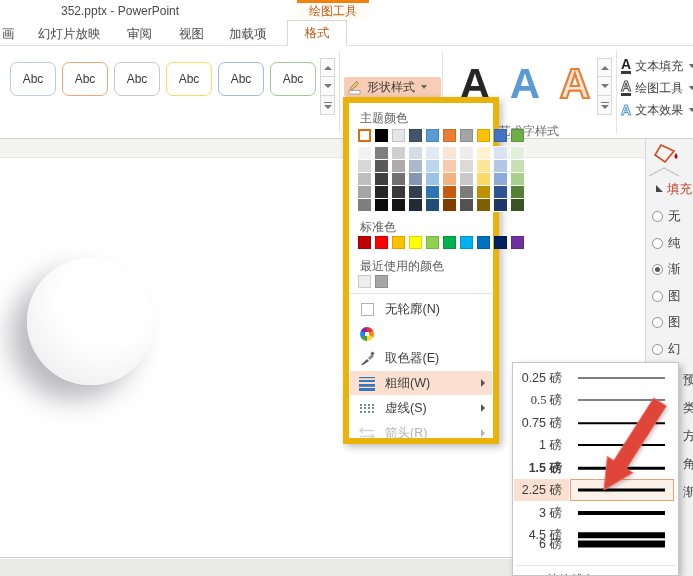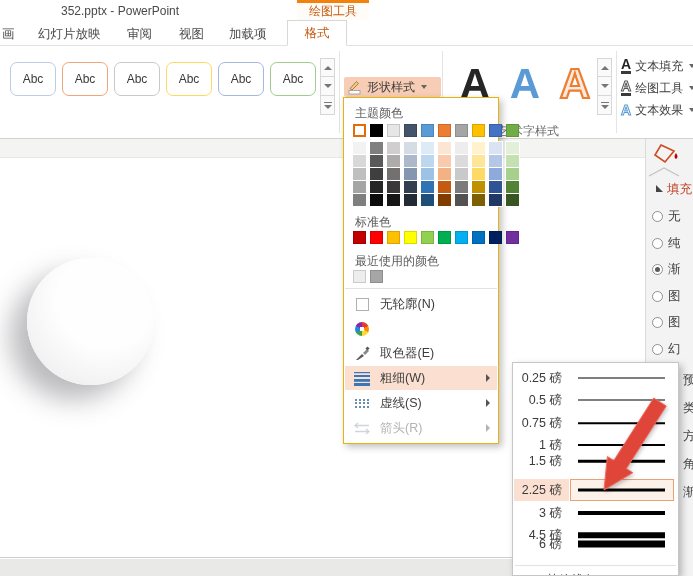--- a/index.html
+++ b/index.html
@@ -56,21 +56,21 @@
   #pane-header .hdr-tri { display:inline-block; width:0;height:0; border-bottom:7px solid #444;
                           border-left:7px solid transparent; margin-right:4px; transform:translateY(-1px) rotate(90deg); }
   .radio-row { position:absolute; left:6px; height:14px; display:flex; align-items:center; gap:5px; white-space:nowrap; }
   .radio { width:11px; height:11px; border:1px solid #8f8f8f; border-radius:50%; background:#fff;
            display:flex; align-items:center; justify-content:center; flex:0 0 auto; }
   .radio .dot { width:5px; height:5px; border-radius:50%; background:#5a5a5a; }
   .radio-frag { font-size:12.5px; color:#444; }
   .pane-frag { position:absolute; left:37px; font-size:12.5px; color:#444; white-space:nowrap; }
 
   
-  #dropdown { left:343px; top:97px; width:156px; height:347px; background:#fff; border:1px solid #eab308;
+  #dropdown { left:343px; top:97px; width:156px; height:347px; background:#fff; border:6px solid #eab308;
               box-shadow:3px 3px 7px rgba(0,0,0,0.25); z-index:10; }
   .sec-label { position:absolute; left:11px; font-size:12px; color:#5c5c5c; white-space:nowrap; }
   .swatch { position:absolute; width:13px; height:13px; border:1px solid rgba(0,0,0,0.14); }
   .swatch.sel { border:2px solid #E26B0A; }
   .variant { position:absolute; width:13px; height:12px; border:none; outline:1px solid rgba(255,255,255,0.9); }
   .dd-hr { position:absolute; left:1px; right:1px; height:1px; background:#E2E2E2; }
   .menu-item { position:absolute; left:1px; right:1px; height:24px; display:flex; align-items:center;
                padding-left:8px; font-size:12.5px; color:#3c3c3c; }
   .menu-item .mi-icon { width:18px; display:flex; justify-content:center; }
   .menu-item .mi-label { margin-left:9px; }
@@ -389,33 +389,33 @@
       </div>
     </div>
 </div>
 
 <div class="abs" id="submenu">
   <div id="weight-rows">
       <div class="wrow" style="top: 4px;">
         <div class="wl-label">0.25 磅</div>
         <div class="wl-line" style="height: 1px;"></div>
       </div>
-      <div class="wrow" style="top: 26px;">
+      <div class="wrow" style="top: 26px; font-family: Liberation Serif, serif;">
         <div class="wl-label">0.5 磅</div>
         <div class="wl-line" style="height: 1px;"></div>
       </div>
       <div class="wrow" style="top: 49px;">
         <div class="wl-label">0.75 磅</div>
         <div class="wl-line" style="height: 1.5px;"></div>
       </div>
       <div class="wrow" style="top: 71px;">
         <div class="wl-label">1 磅</div>
         <div class="wl-line" style="height: 2px;"></div>
       </div>
-      <div class="wrow" style="top: 87px;">
+      <div class="wrow" style="top: 94px; font-weight: bold;">
         <div class="wl-label">1.5 磅</div>
         <div class="wl-line" style="height: 2.5px;"></div>
       </div>
       <div class="wrow sel" style="top: 116px;">
         <div class="wl-label">2.25 磅</div>
         <div class="wl-box">
           <div class="wl-line" style="height: 3px;"></div>
         </div>
       </div>
       <div class="wrow" style="top: 139px;">

